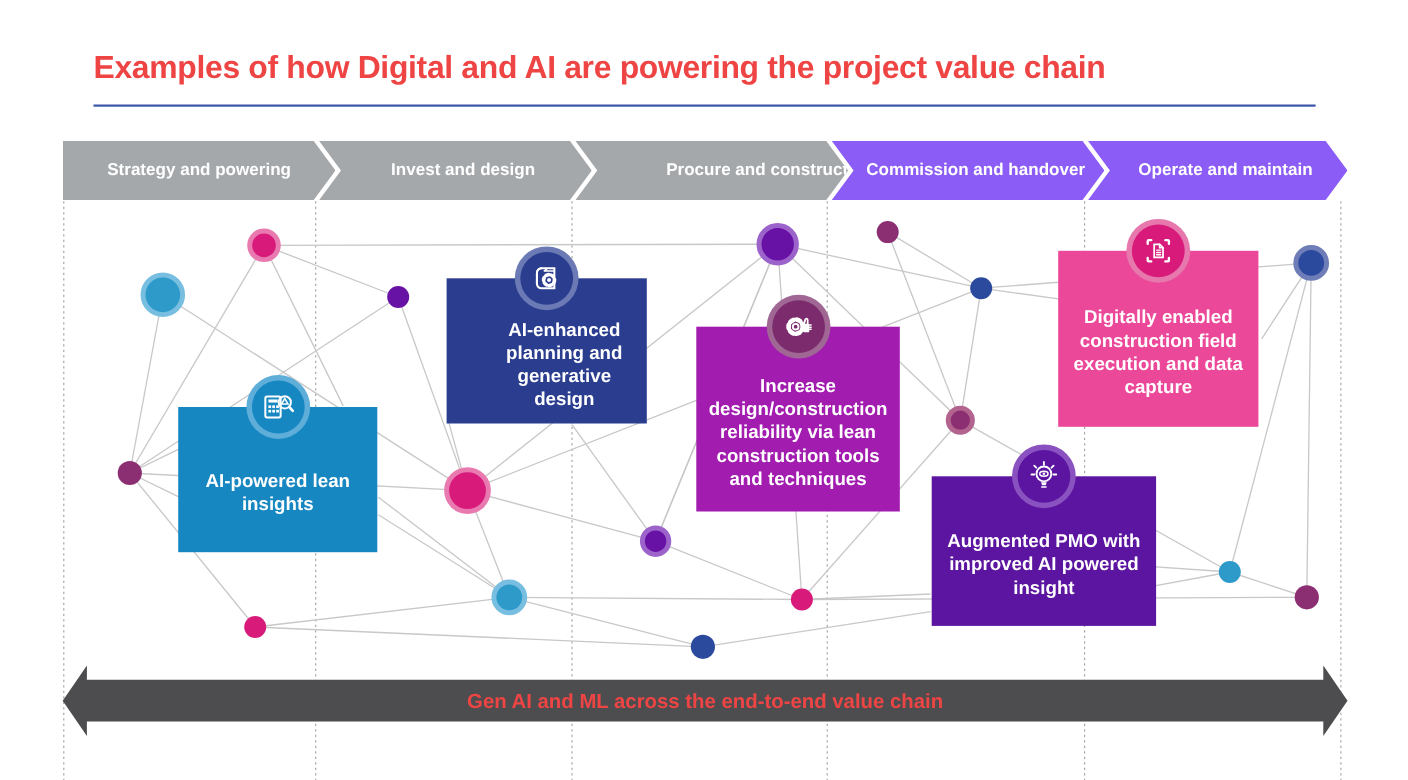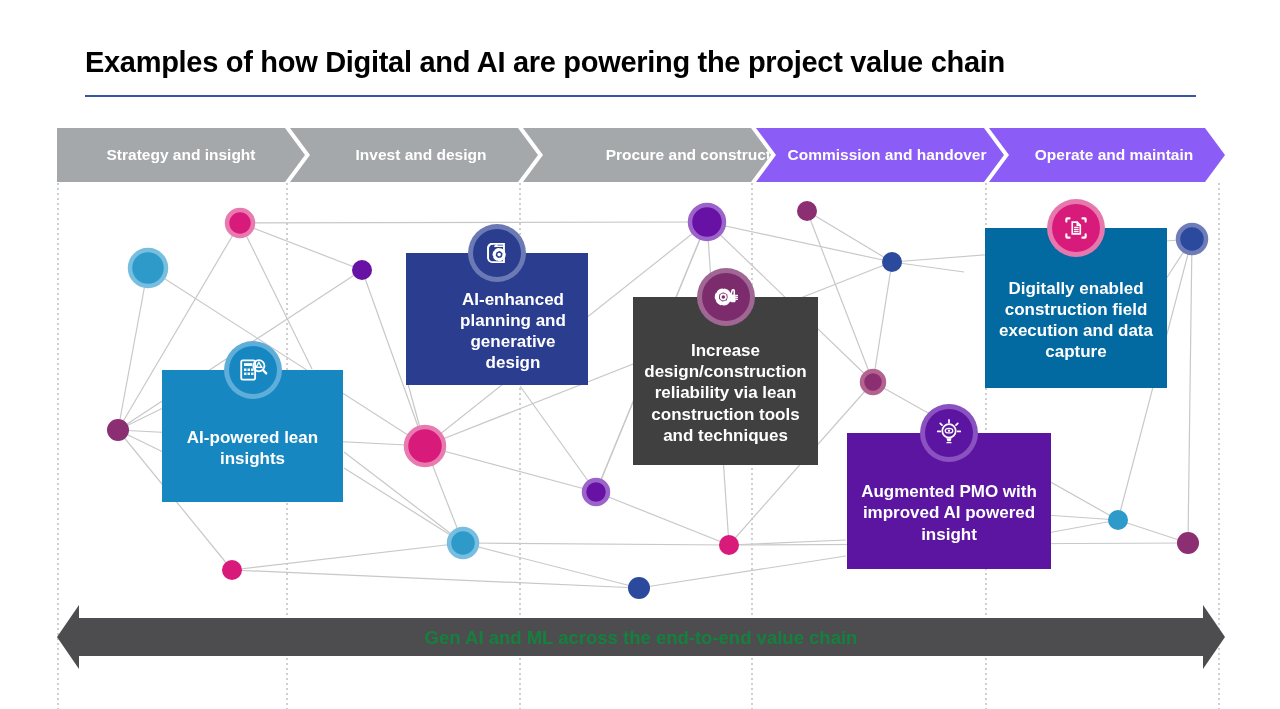--- a/index.html
+++ b/index.html
@@ -14,32 +14,32 @@
   .chev.notched span { padding-left:14px; }
 
   #net { position:absolute; left:0; top:0; z-index:1; }
 
   .callout { position:absolute; z-index:2; display:flex; align-items:center; justify-content:center; text-align:center; }
   .callout-label { color:#fff; font-size:17px; font-weight:700; line-height:1.24; padding:30px 8px 6px 8px; }
   .badge { position:absolute; top:-29px; left:50%; transform:translateX(-50%); width:58px; height:58px; border-radius:50%; display:flex; align-items:center; justify-content:center; z-index:3; }
   .badge-inner { width:48px; height:48px; border-radius:50%; display:flex; align-items:center; justify-content:center; }
 
   .banner-label { position:absolute; left:57px; top:620px; width:1168px; height:36px; z-index:2;
-                  display:flex; align-items:center; justify-content:center; color:#15803d; font-size:18.5px; font-weight:700; }
+                  display:flex; align-items:center; justify-content:center; color:#ef4444; font-size:18.5px; font-weight:700; }
 </style>
 </head>
 <body>
 
 <div class="stage">
 
-  <div class="page-title" style="color: #000000;">Examples of how Digital and AI are powering the project value chain</div>
+  <div class="page-title" style="color: #ef4444;">Examples of how Digital and AI are powering the project value chain</div>
   <div class="title-underline"></div>
 
   <div class="chev" style="left: 57px; width: 248px; clip-path: polygon(0px 0px, 228px 0px, 248px 27px, 228px 54px, 0px 54px); background: rgb(165, 168, 171);">
-    <span>Strategy and insight</span>
+    <span>Strategy and powering</span>
   </div>
   <div class="chev notched" style="left: 290px; width: 248px; clip-path: polygon(0px 0px, 228px 0px, 248px 27px, 228px 54px, 0px 54px, 20px 27px); background: rgb(165, 168, 171);">
     <span>Invest and design</span>
   </div>
   <div class="chev notched" style="left: 523px; width: 248px; clip-path: polygon(0px 0px, 228px 0px, 248px 27px, 228px 54px, 0px 54px, 20px 27px); background: rgb(165, 168, 171); justify-content: flex-end;">
     <span>Procure and construct</span>
   </div>
   <div class="chev notched" style="left: 756px; width: 248px; clip-path: polygon(0px 0px, 228px 0px, 248px 27px, 228px 54px, 0px 54px, 20px 27px); background: #8b5cf6;">
     <span>Commission and handover</span>
   </div>
@@ -148,21 +148,21 @@
           <path d="M9.5 5.5a3.8 3.8 0 0 0-3.8 3.8v9.4"></path>
           <path d="M12 7.8h8.5M12 7.8l1.8-1.4" stroke-width="1.4"></path>
           <circle cx="16" cy="15.5" r="4.6" stroke-width="3.1" stroke-dasharray="2.4 2.2"></circle>
           <circle cx="16" cy="15.5" r="1.7" fill="#fff" stroke="none"></circle>
         </svg>
       </div>
     </div>
     <div class="callout-label">AI-enhanced planning and generative design</div>
   </div>
 
-  <div class="callout" style="left: 633px; top: 297px; width: 185px; height: 168px; background: #404040;">
+  <div class="callout" style="left: 633px; top: 297px; width: 185px; height: 168px; background: #a21caf;">
     <div class="badge" style="background: rgb(160, 103, 149);">
       <div class="badge-inner" style="background: rgb(124, 44, 109);">
         <svg width="30" height="30" viewBox="0 0 28 28" fill="none" stroke="#fff" stroke-width="1.7" stroke-linecap="round">
           <circle cx="11.5" cy="14" r="6" stroke-width="4" stroke-dasharray="3.1 2.7"></circle>
           <circle cx="11.5" cy="14" r="2.4" stroke-width="1.6"></circle>
           <path d="M18.6 11.6l1.1-3.6c.3-1.1 2-1 2 .3v3.3" stroke-width="1.5"></path>
           <rect x="18.2" y="11.6" width="4.8" height="7.2" rx="1" fill="#fff" stroke="none"></rect>
           <path d="M23.2 12.6h1.4M23.2 14.4h1.4M23.2 16.2h1.4" stroke-width="1.3"></path>
         </svg>
       </div>
@@ -179,21 +179,21 @@
           <ellipse cx="14" cy="11.8" rx="3.5" ry="2.1" stroke-width="1.3"></ellipse>
           <circle cx="14" cy="11.8" r="1.1" fill="#fff" stroke="none"></circle>
           <path d="M11.6 19h4.8l-.9 2.6h-3z" fill="#fff" stroke="none"></path>
           <path d="M12.2 23h3.6" stroke-width="1.3"></path>
         </svg>
       </div>
     </div>
     <div class="callout-label">Augmented PMO with improved AI powered insight</div>
   </div>
 
-  <div class="callout" style="left: 985px; top: 228px; width: 182px; height: 160px; background: #0369a1;">
+  <div class="callout" style="left: 962px; top: 228px; width: 182px; height: 160px; background: #ec4899;">
     <div class="badge" style="background: rgb(231, 120, 174);">
       <div class="badge-inner" style="background: rgb(216, 27, 123);">
         <svg width="30" height="30" viewBox="0 0 28 28" fill="none" stroke="#fff" stroke-width="2" stroke-linecap="round">
           <path d="M5 8V5.8c0-.5.3-.8.8-.8H8"></path>
           <path d="M20 5h2.2c.5 0 .8.3.8.8V8"></path>
           <path d="M23 20v2.2c0 .5-.3.8-.8.8H20"></path>
           <path d="M8 23H5.8c-.5 0-.8-.3-.8-.8V20"></path>
           <path d="M10.5 8.5h4.6l2.9 2.9v8.1h-7.5z" stroke-width="1.5"></path>
           <path d="M15.1 8.5v2.9H18" stroke-width="1.3"></path>
           <path d="M12.6 13.4h3.4M12.6 15.4h3.4M12.6 17.4h3.4" stroke-width="1.2"></path>

